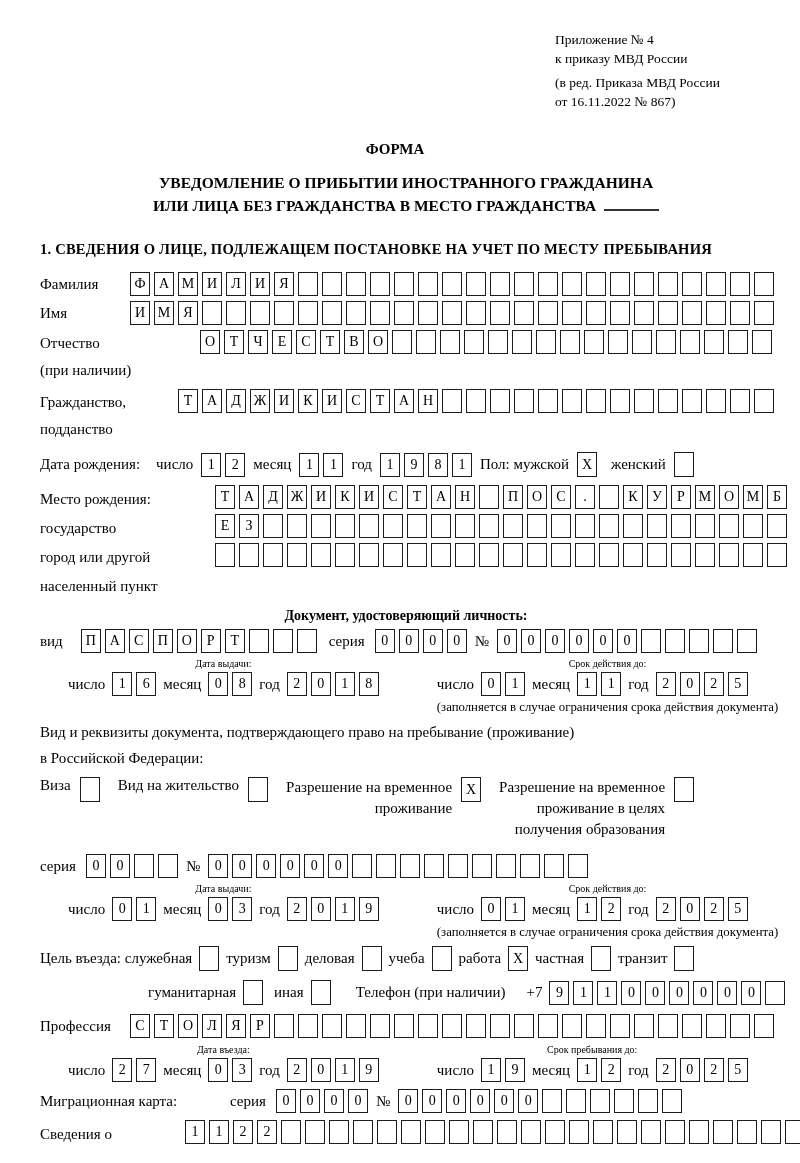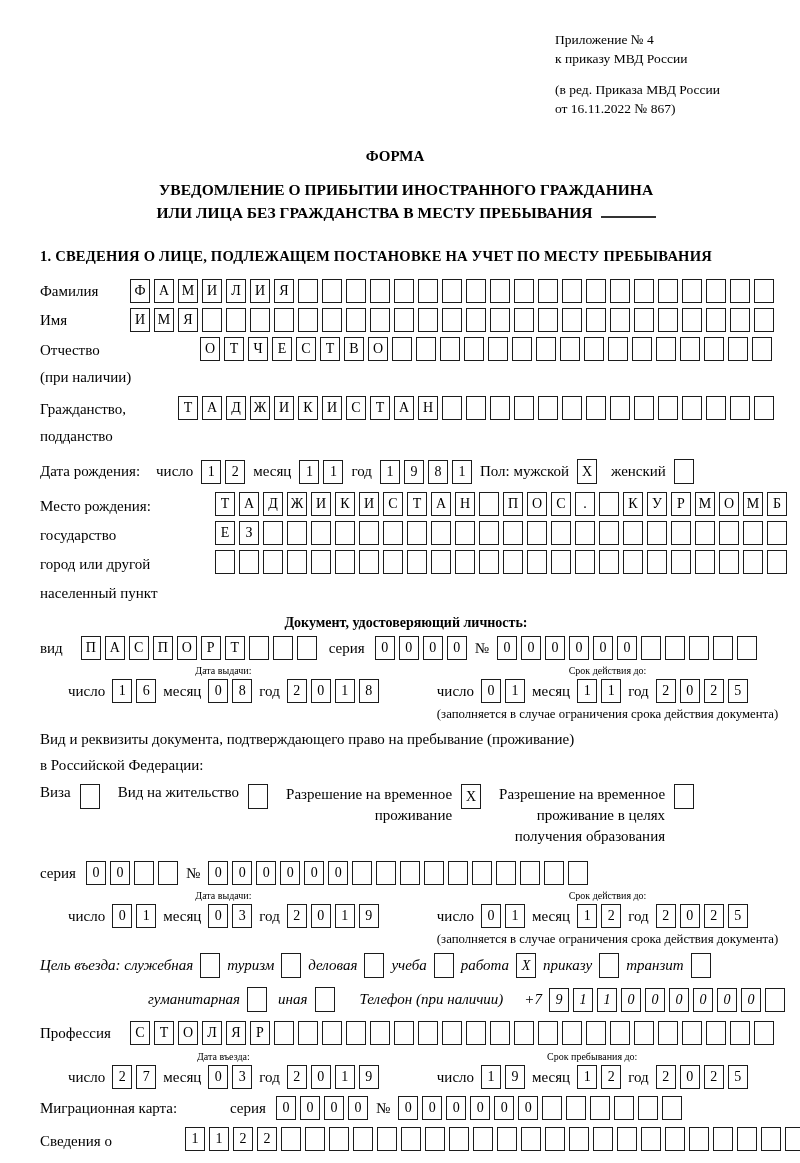--- a/index.html
+++ b/index.html
@@ -16,56 +16,56 @@
        display:inline-flex;align-items:center;justify-content:center;font-size:14px;background:#fff;}
 
   .b{font-weight:bold;}
   .frow{display:flex;align-items:center;margin:5px 0;}
   .frow.top{align-items:flex-start;}
   .flabel{flex:none;}
   .lblcol{flex:none;line-height:29px;}
   .stack{display:flex;flex-direction:column;gap:5px;}
 
   .appendix{margin-left:515px;width:245px;font-size:13.5px;line-height:19px;}
-  .appendix .rev{margin-top:12px;}
+  .appendix .rev{margin-top:5px;}
   .forma{ text-align:center;padding-right:22px;font-size:15px;margin-top:30px;}
   .title{text-align:center;font-size:15.5px;line-height:23px;margin-top:13px;}
   .blank-line{display:inline-block;width:55px;border-bottom:2px solid #333;height:14px;margin-left:8px;}
   .sect{font-size:14.6px;margin-top:24px;margin-bottom:14px;letter-spacing:.2px;}
 
   .center-b{text-align:center;font-size:14px;margin:7px 0 4px 0;}
   .dates{display:flex;margin:4px 0 2px 0;}
   .dcol{display:flex;flex-direction:column;}
   .dtitle{text-align:center;font-size:10px;margin-bottom:3px;}
   .dfields{display:flex;align-items:center;gap:7px;white-space:nowrap;}
   .dnote{font-size:12.8px;margin-top:4px;white-space:nowrap;}
   .dlbl{flex:none;}
 
   .wrap{white-space:pre-line;text-align:right;line-height:21px;}
   .opt{display:flex;align-items:flex-start;gap:9px;}
-  .purpose{display:flex;align-items:center;gap:7px;white-space:nowrap;font-style:italic;}
+  .purpose{display:flex;align-items:center;gap:7px;white-space:nowrap;}
 </style>
 </head>
 <body>
 
 <div class="page">
 
   <div class="appendix">
     <div>Приложение № 4</div>
     <div>к приказу МВД России</div>
     <div class="rev">(в ред. Приказа МВД России</div>
     <div>от 16.11.2022 № 867)</div>
   </div>
 
   <div class="forma b">ФОРМА</div>
 
   <div class="title b">
     <div>УВЕДОМЛЕНИЕ О ПРИБЫТИИ ИНОСТРАННОГО ГРАЖДАНИНА</div>
     <div>
-      <span>ИЛИ ЛИЦА БЕЗ ГРАЖДАНСТВА В МЕСТУ ПРЕБЫВАНИЯ</span><span class="blank-line"></span>
+      <span>ИЛИ ЛИЦА БЕЗ ГРАЖДАНСТВА В МЕСТО ГРАЖДАНСТВА</span><span class="blank-line"></span>
     </div>
   </div>
 
   <div class="sect b">1. СВЕДЕНИЯ О ЛИЦЕ, ПОДЛЕЖАЩЕМ ПОСТАНОВКЕ НА УЧЕТ ПО МЕСТУ ПРЕБЫВАНИЯ</div>
 
   <div class="frow">
     <span class="flabel" style="width:90px">Фамилия</span>
     <span class="cells">
         <span class="cell">Ф</span>
         <span class="cell">А</span>
@@ -506,21 +506,21 @@
     <span>Цель въезда: служебная</span>
     <span class="box"></span>
     <span>туризм</span>
     <span class="box"></span>
     <span>деловая</span>
     <span class="box"></span>
     <span>учеба</span>
     <span class="box"></span>
     <span>работа</span>
     <span class="box">X</span>
-    <span>приказу</span>
+    <span>частная</span>
     <span class="box"></span>
     <span>транзит</span>
     <span class="box"></span>
   </div>
 
   <div class="purpose" style="margin-top:9px;margin-left:108px">
     <span>гуманитарная</span>
     <span class="box"></span>
     <span style="margin-left:4px">иная</span>
     <span class="box"></span>

